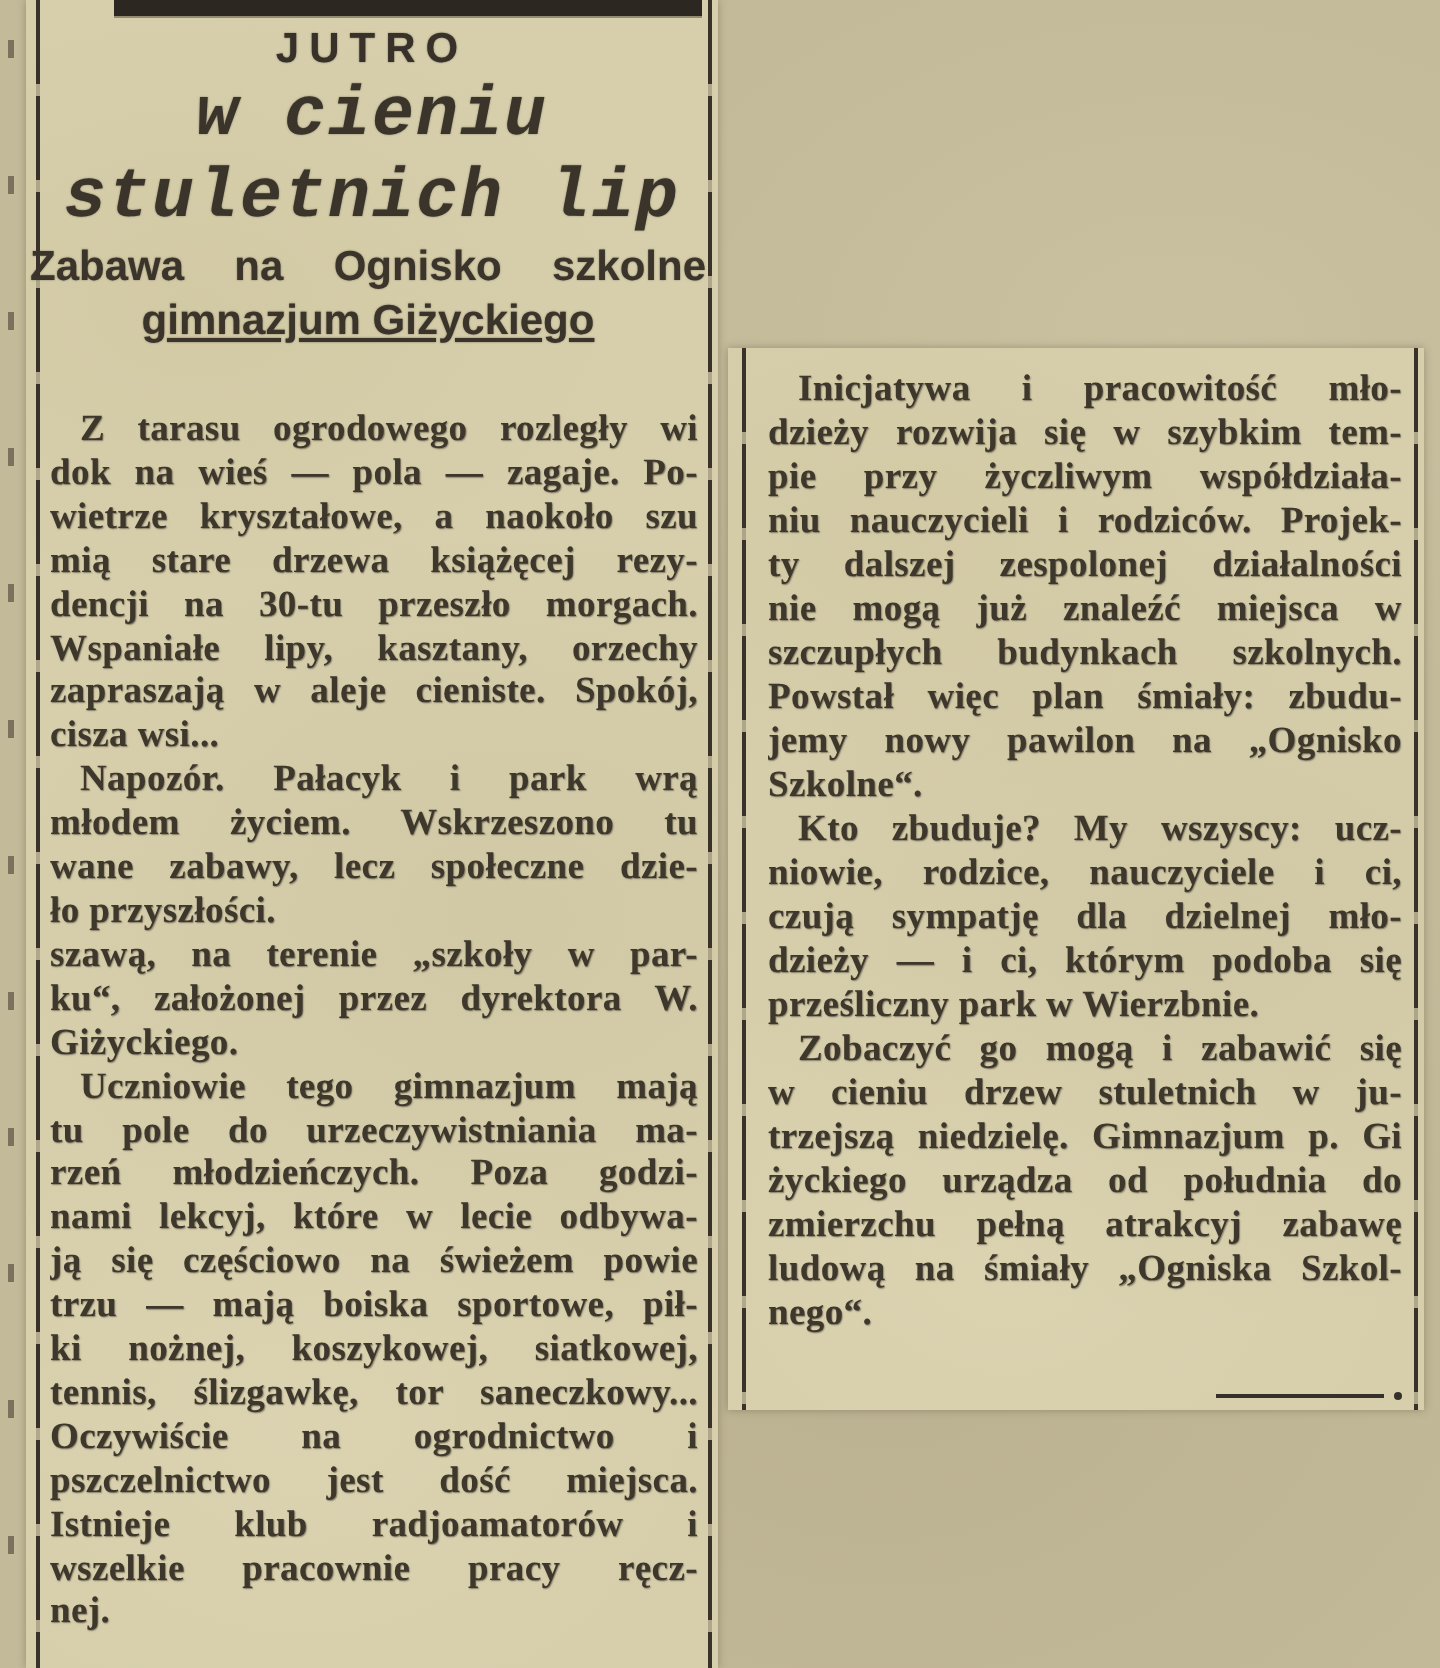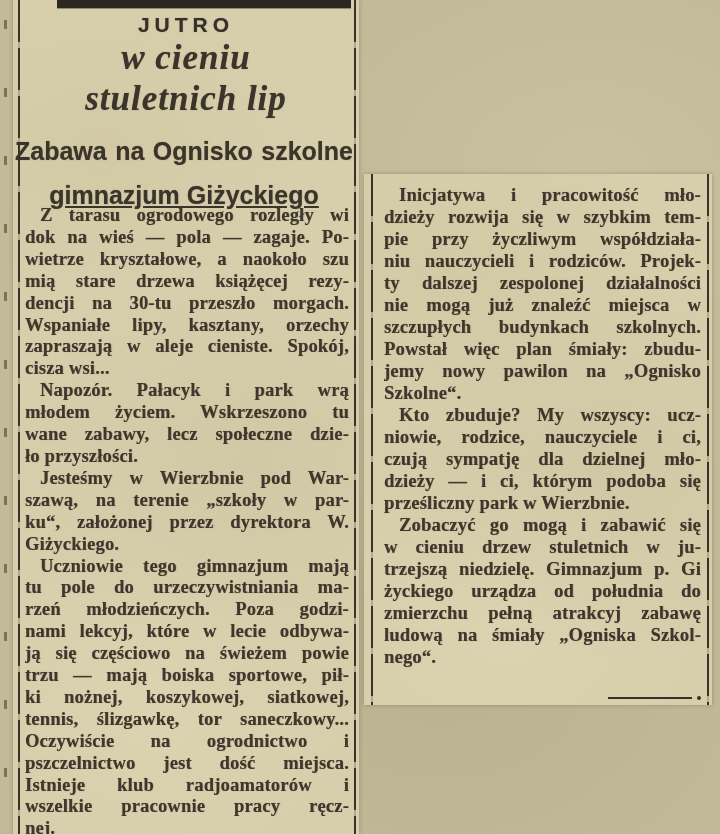--- a/index.html
+++ b/index.html
@@ -58,31 +58,31 @@
 
   .kicker{
     margin-top:13px;
     font-family:"Liberation Sans", sans-serif;
     font-weight:700;font-size:21px;letter-spacing:5px;
     text-align:center;color:#37312a;
     text-shadow:0 0 1px rgba(55,49,42,.6);
   }
   .headline{
     margin:1px 0 0 0;
-    font-family:Liberation Serif, serif;
+    font-family:Liberation Mono, monospace;
     font-style:italic;font-weight:700;
     font-size:35px;line-height:40px;
     text-align:center;color:#3a342b;
     letter-spacing:1px;
     text-shadow:0 0 1px rgba(58,52,43,.55);
   }
   .subhead{
-    margin:20px 0 0 0;padding:0 6px 0 2px;
+    margin:3px 0 0 0;padding:0 6px 0 2px;
     font-family:"Liberation Sans", sans-serif;
-    font-weight:700;font-size:25px;line-height:24px;
+    font-weight:700;font-size:21px;line-height:24px;
     color:#3a342b;
     text-align:justify;text-align-last:justify;
     text-shadow:0 0 1px rgba(58,52,43,.55);
   }
   .subhead.sub2{text-align:center;text-align-last:center;text-decoration:underline;}
 
   .body-col{
     position:absolute;
     color:var(--ink);
     font-weight:700;
@@ -132,21 +132,20 @@
         <div class="line">wietrze kryształowe, a naokoło szu</div>
         <div class="line">mią stare drzewa książęcej rezy-</div>
         <div class="line">dencji na 30-tu przeszło morgach.</div>
         <div class="line">Wspaniałe lipy, kasztany, orzechy</div>
         <div class="line">zapraszają w aleje cieniste. Spokój,</div>
         <div class="line end">cisza wsi...</div>
         <div class="line indent">Napozór. Pałacyk i park wrą</div>
         <div class="line">młodem życiem. Wskrzeszono tu</div>
         <div class="line">wane zabawy, lecz społeczne dzie-</div>
         <div class="line end">ło przyszłości.</div>
-        <div class="line indent">Jesteśmy w Wierzbnie pod War-</div>
         <div class="line">szawą, na terenie „szkoły w par-</div>
         <div class="line">ku“, założonej przez dyrektora W.</div>
         <div class="line end">Giżyckiego.</div>
         <div class="line indent">Uczniowie tego gimnazjum mają</div>
         <div class="line">tu pole do urzeczywistniania ma-</div>
         <div class="line">rzeń młodzieńczych. Poza godzi-</div>
         <div class="line">nami lekcyj, które w lecie odbywa-</div>
         <div class="line">ją się częściowo na świeżem powie</div>
         <div class="line">trzu — mają boiska sportowe, pił-</div>
         <div class="line">ki nożnej, koszykowej, siatkowej,</div>

